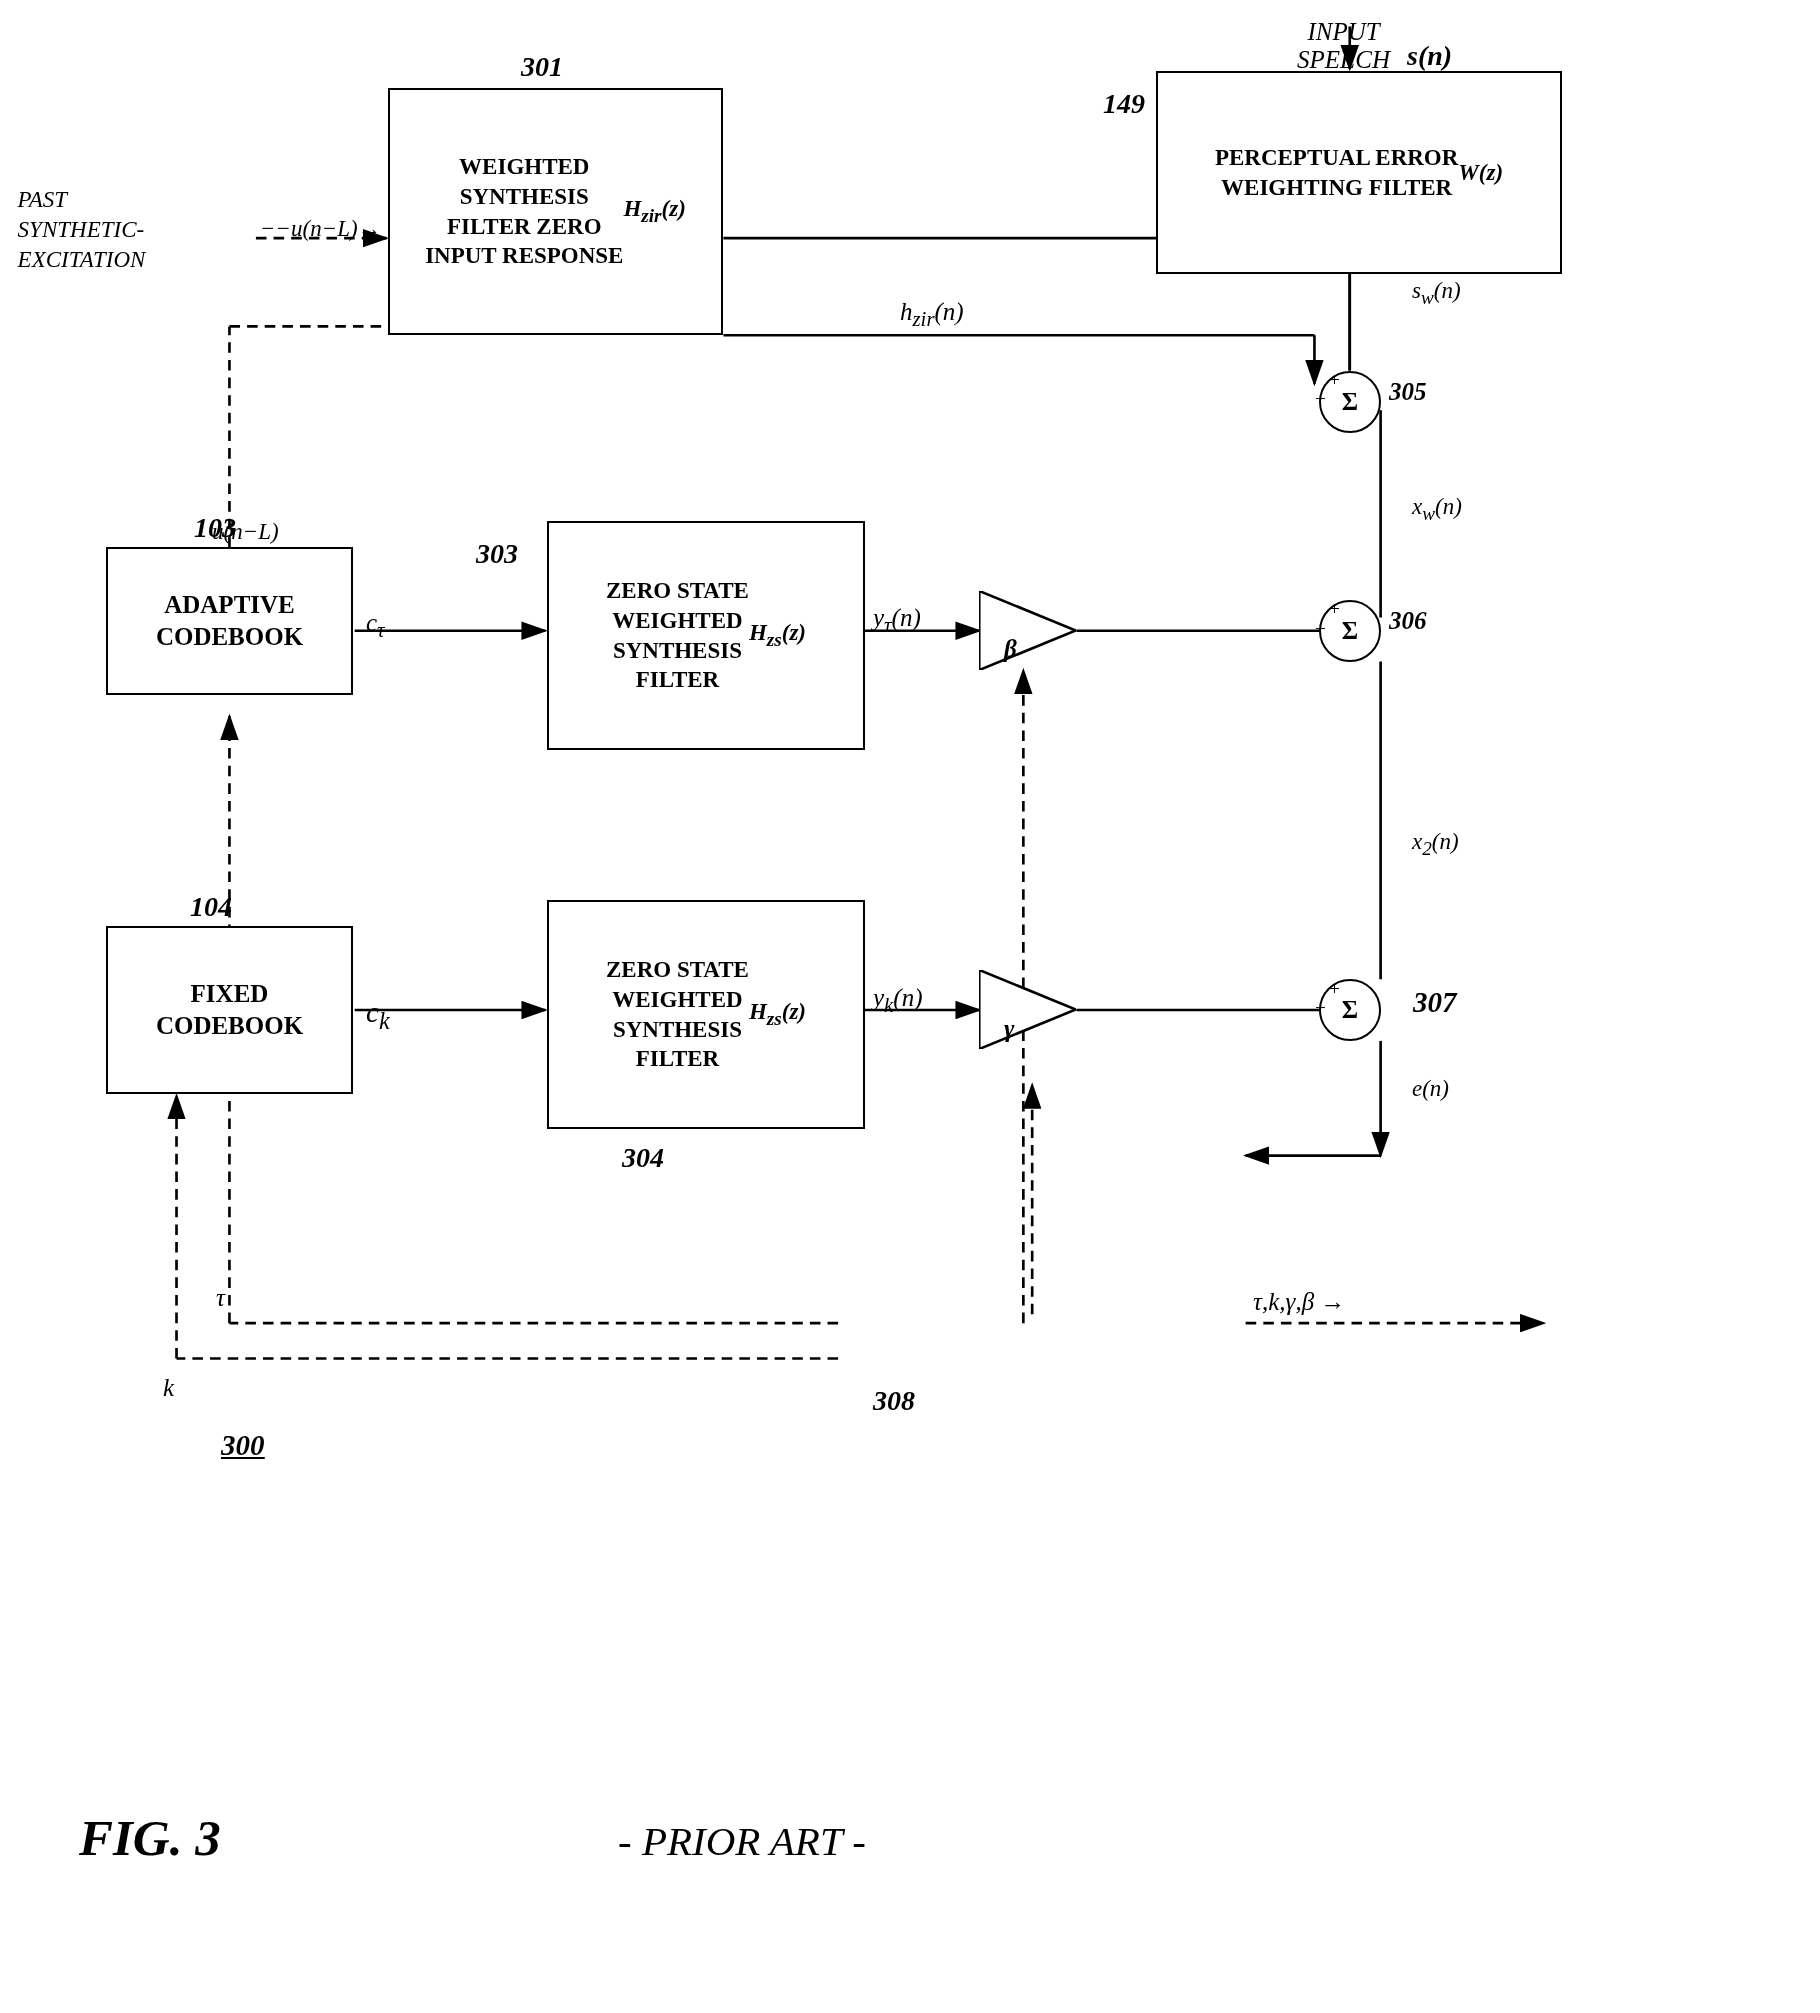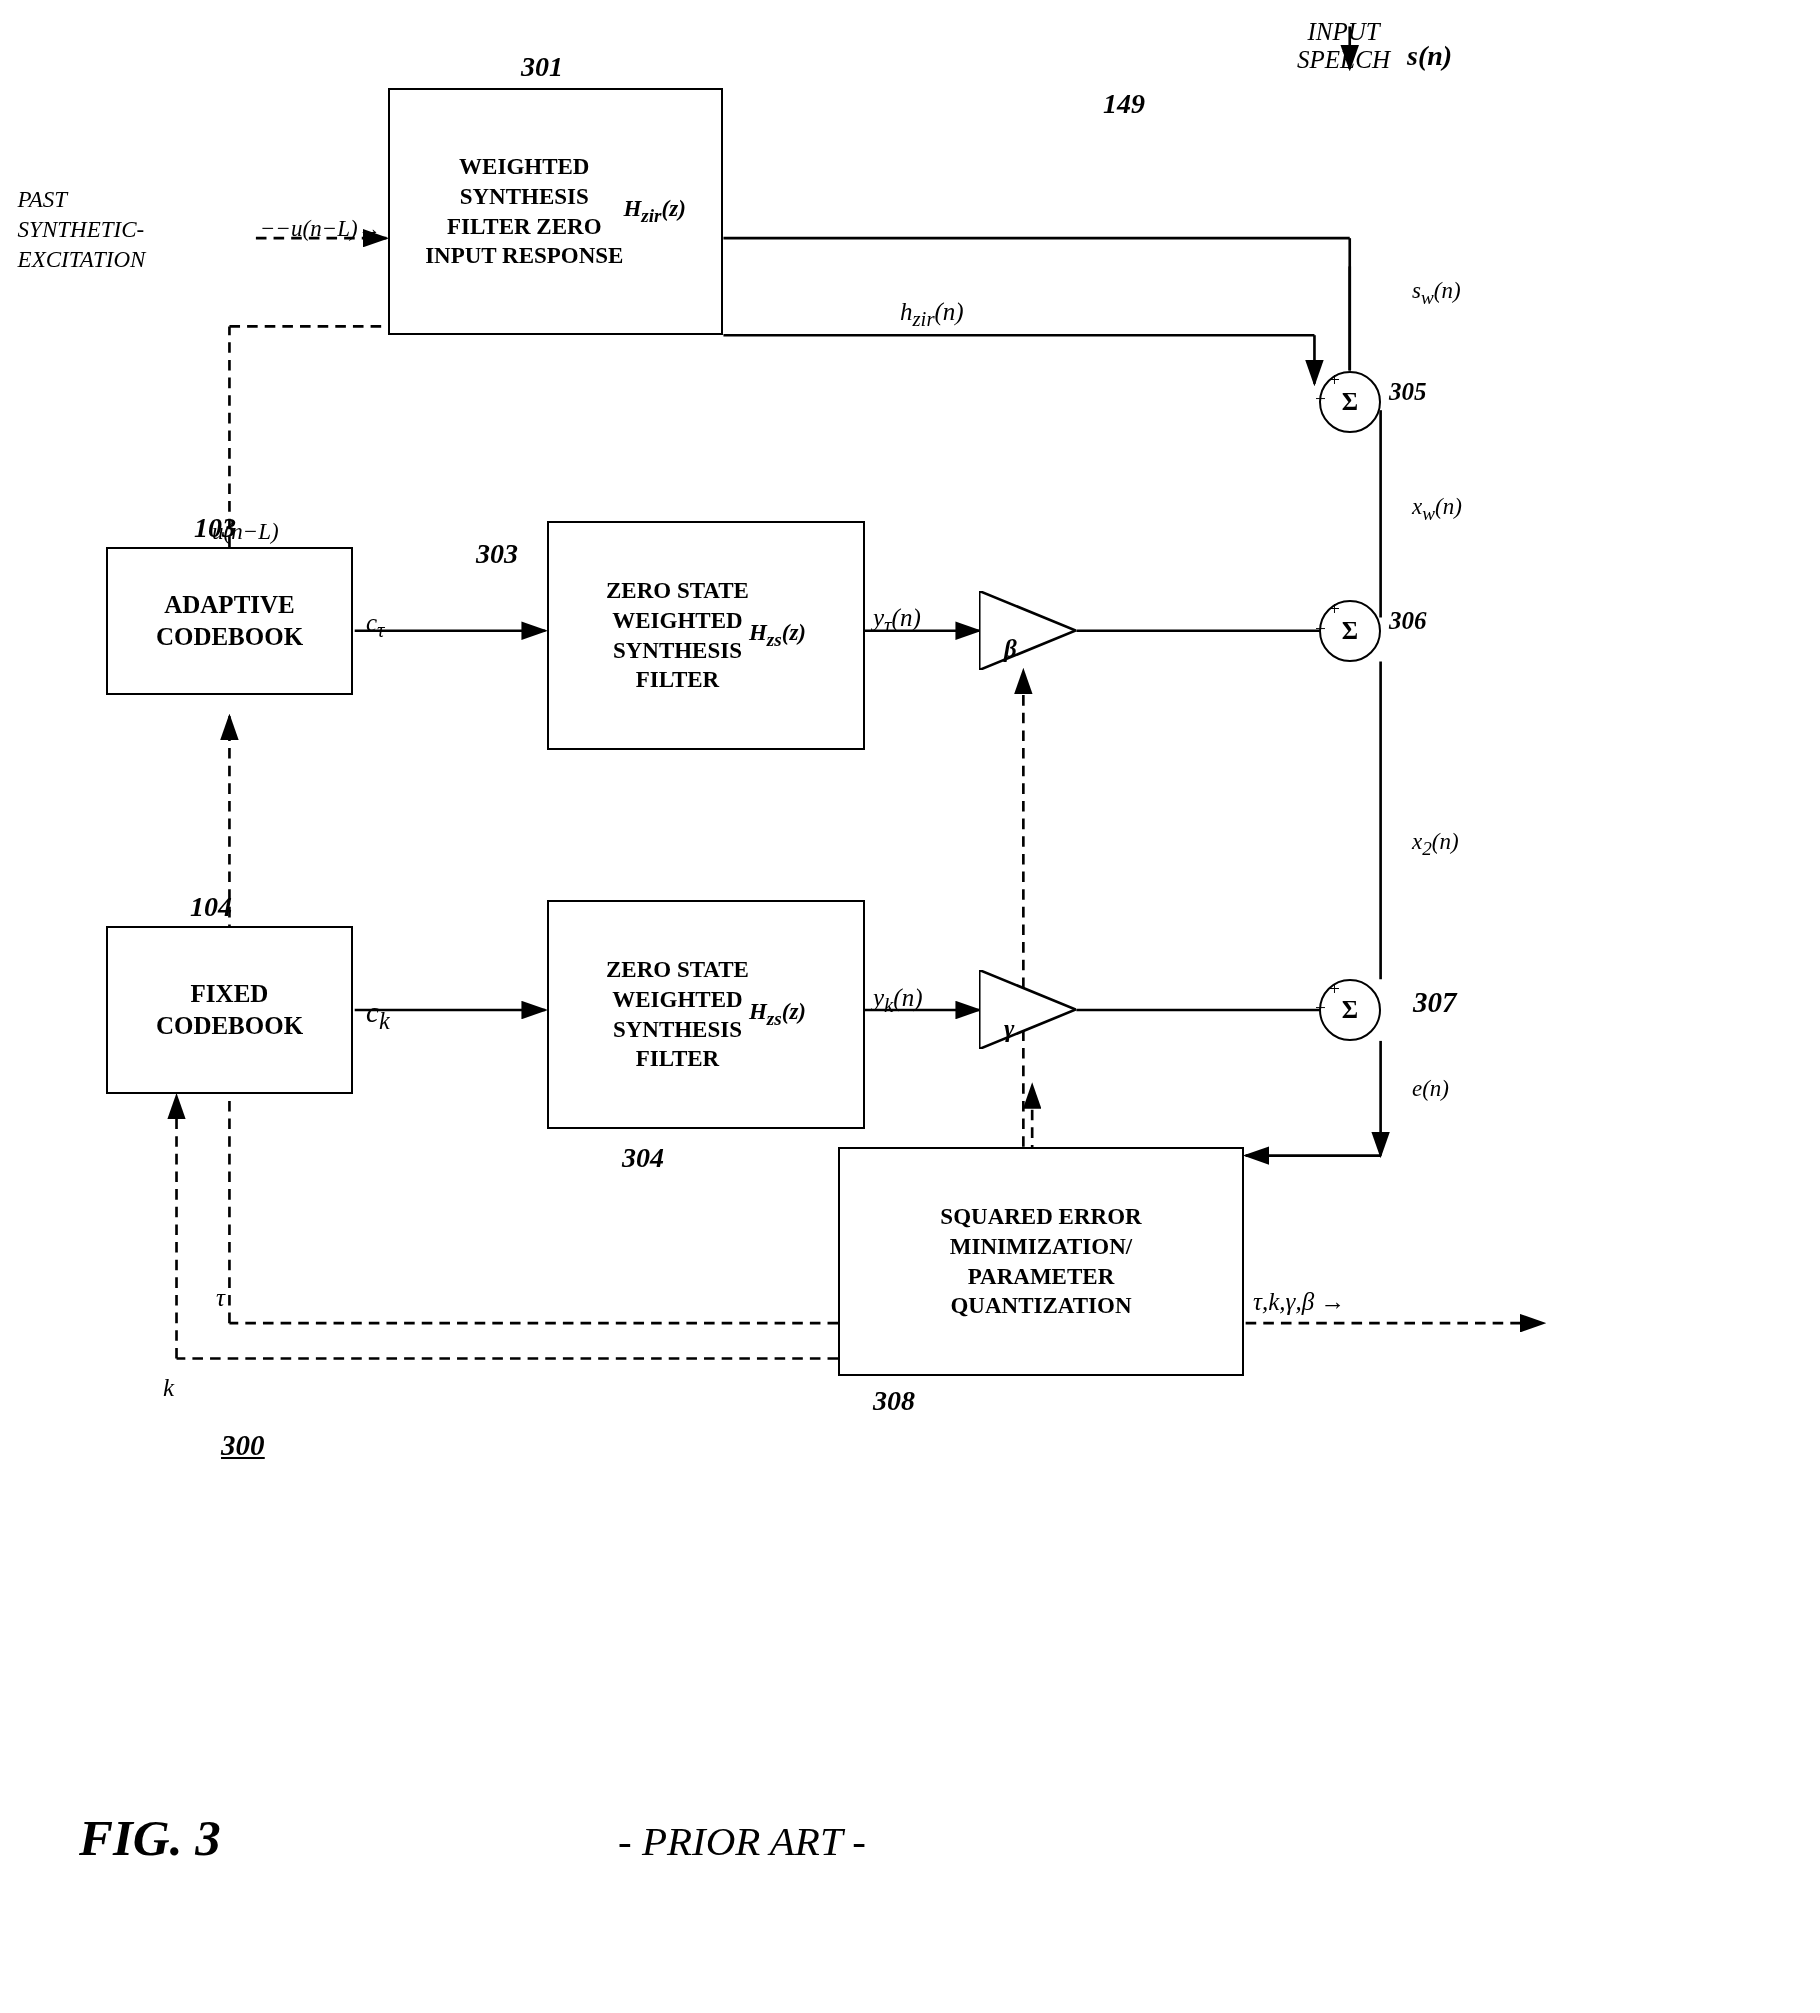--- a/index.html
+++ b/index.html
@@ -157,20 +157,23 @@
     <line x1="820" y1="380" x2="1490" y2="380" stroke="#000" stroke-width="3"></line>
     <line x1="1490" y1="380" x2="1490" y2="435" stroke="#000" stroke-width="3" marker-end="url(#arrow)"></line>
 
   </svg>
 
   <div class="box" style="left:388px; top:88px; width:335px; height:247px; font-size:23px;">
     WEIGHTED<br>SYNTHESIS<br>FILTER ZERO<br>INPUT RESPONSE<br><i>H<sub>zir</sub>(z)</i>
   </div>
   <div class="number" style="left:521px; top:51px;">301</div>
 
+  <div class="box" style="left:1156px; top:71px; width:406px; height:203px; font-size:23px;">
+    PERCEPTUAL ERROR<br>WEIGHTING FILTER<br><i>W(z)</i>
+  </div>
   <div class="number" style="left:1103px; top:88px;">149</div>
 
   <div class="box" style="left:106px; top:547px; width:247px; height:148px; font-size:25px;">
     ADAPTIVE<br>CODEBOOK
   </div>
   <div class="number" style="left:194px; top:512px;">103</div>
 
   <div class="box" style="left:547px; top:521px; width:318px; height:229px; font-size:23px;">
     ZERO STATE<br>WEIGHTED<br>SYNTHESIS<br>FILTER<br><i>H<sub>zs</sub>(z)</i>
   </div>
@@ -179,23 +182,20 @@
   <div class="box" style="left:106px; top:926px; width:247px; height:168px; font-size:25px;">
     FIXED<br>CODEBOOK
   </div>
   <div class="number" style="left:190px; top:891px;">104</div>
 
   <div class="box" style="left:547px; top:900px; width:318px; height:229px; font-size:23px;">
     ZERO STATE<br>WEIGHTED<br>SYNTHESIS<br>FILTER<br><i>H<sub>zs</sub>(z)</i>
   </div>
   <div class="number" style="left:622px; top:1142px;">304</div>
 
-  <div class="box" style="left:838px; top:1147px; width:406px; height:229px; font-size:23px;">
-    SQUARED ERROR<br>MINIMIZATION/<br>PARAMETER<br>QUANTIZATION
-  </div>
   <div class="number" style="left:873px; top:1385px;">308</div>
 
   <div class="circle-sum" style="left:1319px; top:371px;">
     Σ
   </div>
   <div class="number" style="left:1389px; top:378px; font-size:25px;">305</div>
 
   <div class="signal-label" style="left:1329px; top:369px; font-size:19.4px; font-style:normal;">+</div>
 
   <div class="signal-label" style="left:1315px; top:388px; font-size:19.4px; font-style:normal;">−</div>

